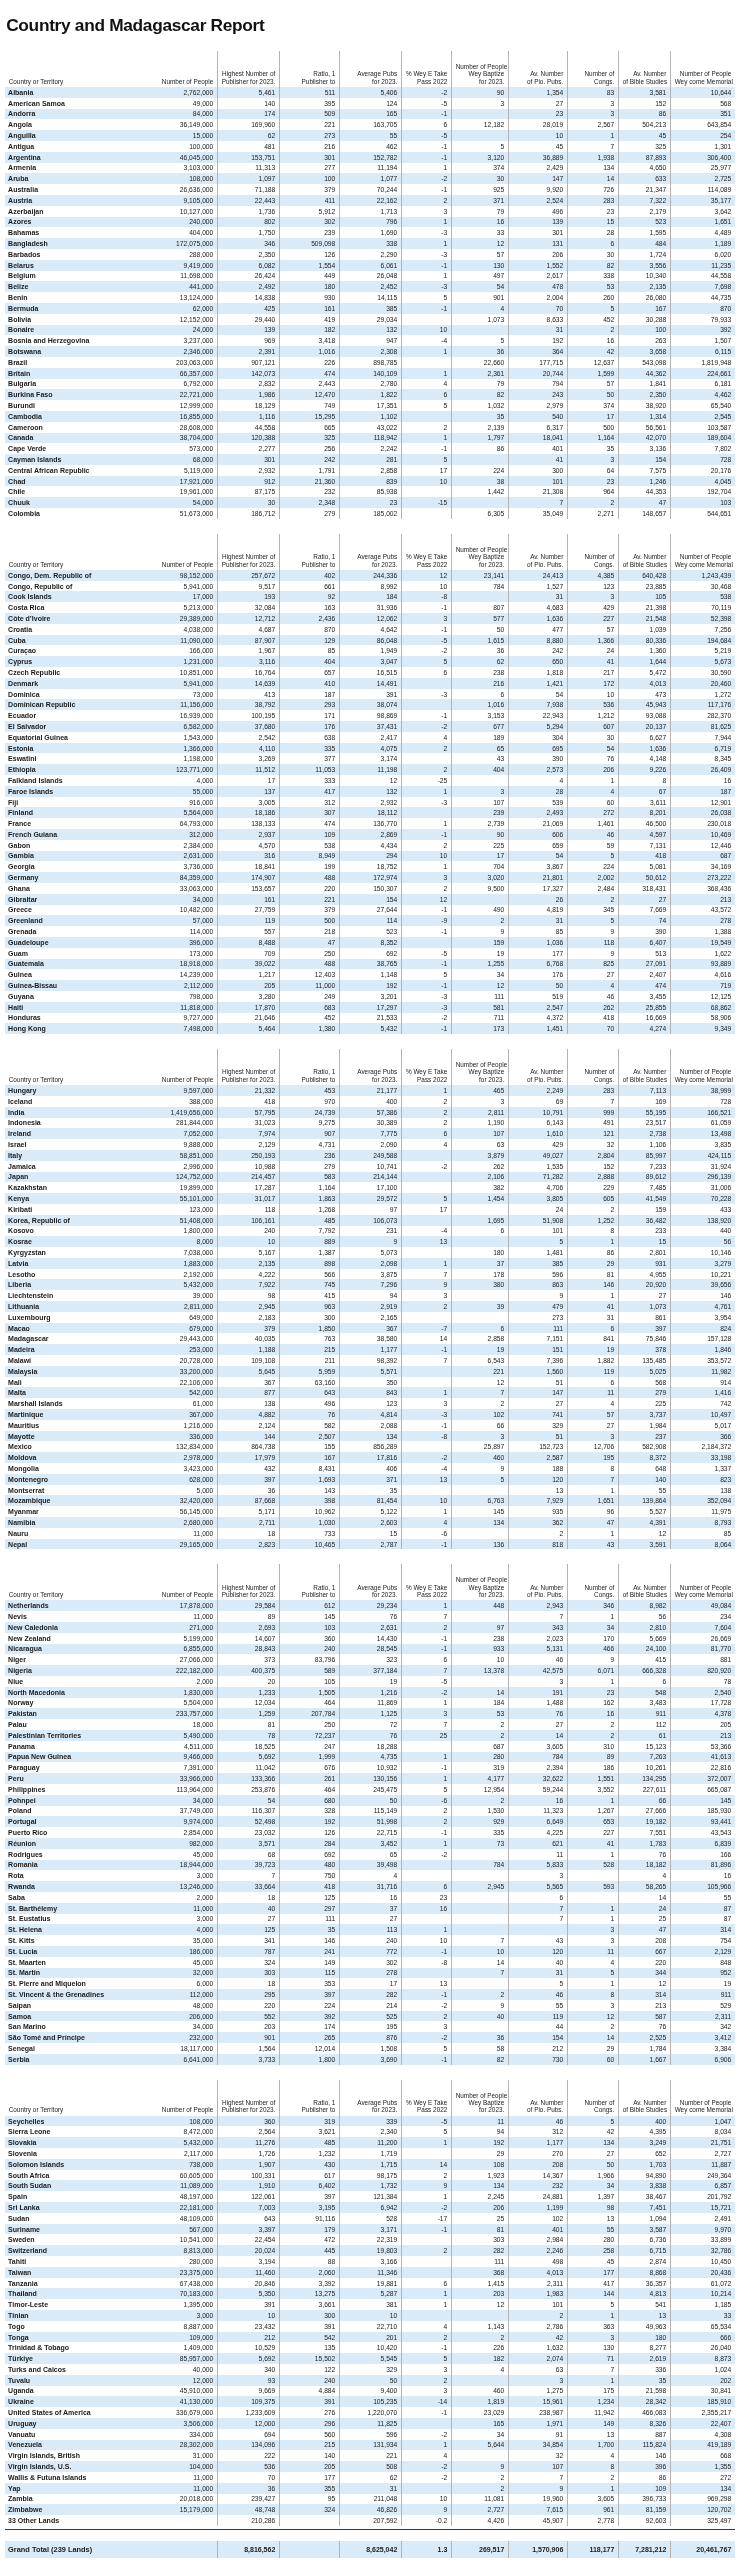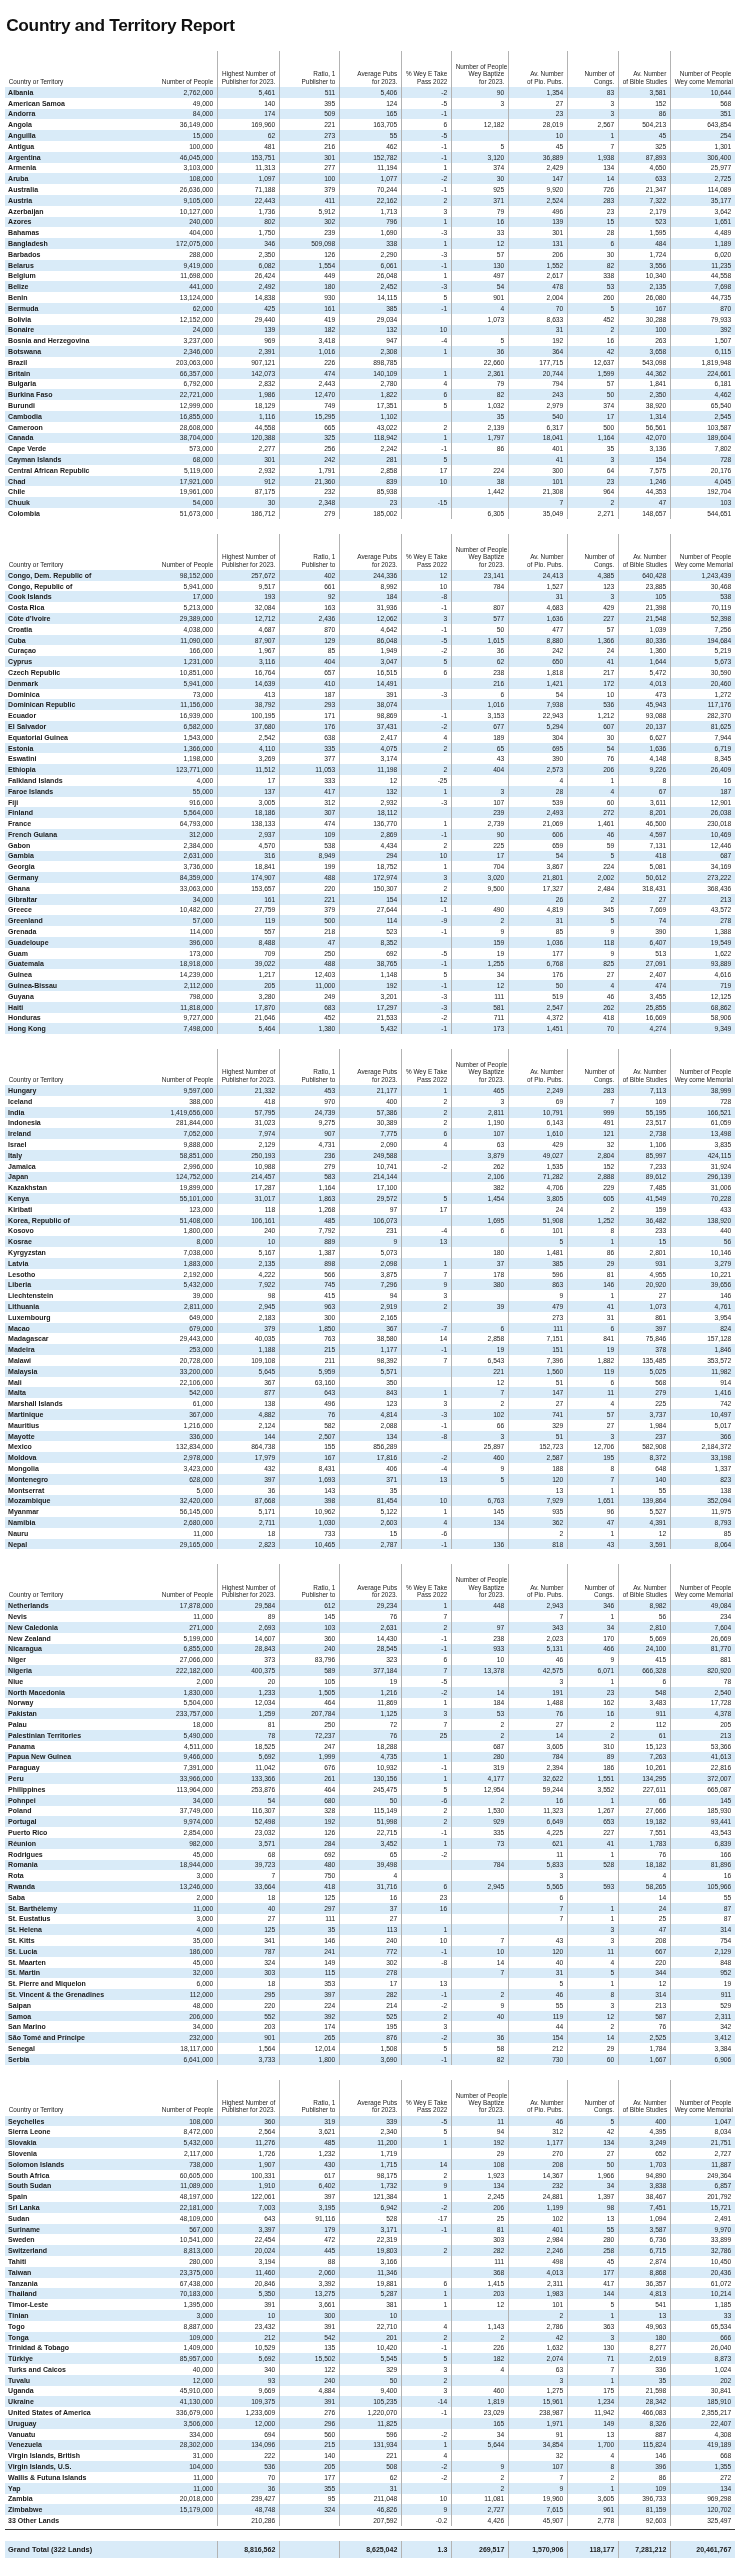--- a/index.html
+++ b/index.html
@@ -39,21 +39,21 @@
   .cell.sep{border-right:0.6px solid var(--sep);}
   .total-rule{border-top:0.6px solid var(--rule);margin:3.1px 0 11px 0;width:730px;}
   .grand{display:flex;height:16.7px;align-items:center;background:var(--stripe);font-weight:700;}
   .grand .cell{font-size:7px;}
   .grand .cell.first{font-size:7.4px;}
 </style>
 </head>
 <body>
 
 <div class="page">
-  <h1 class="title">Country and Territory Report</h1>
+  <h1 class="title">Country and Madagascar Report</h1>
   <div class="tbl" id="tbl">
       <div class="section">
         <div class="hrow">
           <div class="hcell first" style="width: 137px;">
             <div>Country or Territory</div>
           </div>
           <div class="hcell sep" style="width: 76px;">
             <div>Number of People</div>
           </div>
           <div class="hcell sep" style="width: 62px;">
@@ -2979,21 +2979,21 @@
             <div class="cell sep" style="width: 57px;">4,426</div>
             <div class="cell sep" style="width: 59px;">45,907</div>
             <div class="cell sep" style="width: 51px;">2,778</div>
             <div class="cell sep" style="width: 52px;">92,603</div>
             <div class="cell" style="width: 64px;">325,497</div>
           </div>
         </div>
       </div>
       <div class="total-rule"></div>
       <div class="grand">
-        <div class="cell first" style="width: 137px;">Grand Total (322 Lands)</div>
+        <div class="cell first" style="width: 137px;">Grand Total (239 Lands)</div>
         <div class="cell sep" style="width: 76px;"></div>
         <div class="cell sep" style="width: 62px;">8,816,562</div>
         <div class="cell sep" style="width: 60px;"></div>
         <div class="cell sep" style="width: 62px;">8,625,042</div>
         <div class="cell sep" style="width: 50px;">1.3</div>
         <div class="cell sep" style="width: 57px;">269,517</div>
         <div class="cell sep" style="width: 59px;">1,570,906</div>
         <div class="cell sep" style="width: 51px;">118,177</div>
         <div class="cell sep" style="width: 52px;">7,281,212</div>
         <div class="cell" style="width: 64px;">20,461,767</div>

